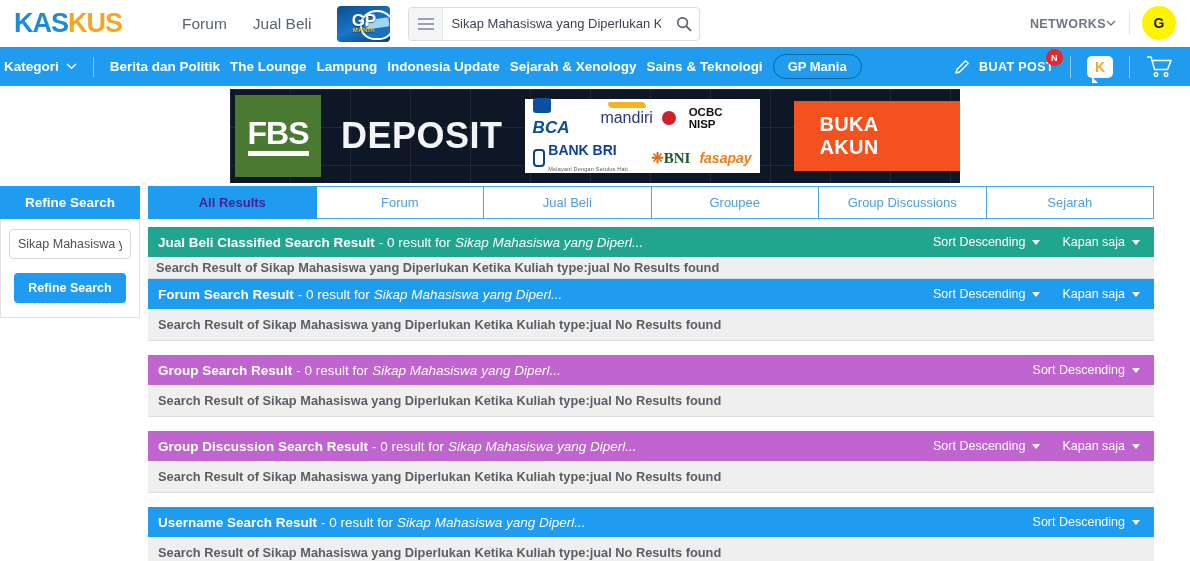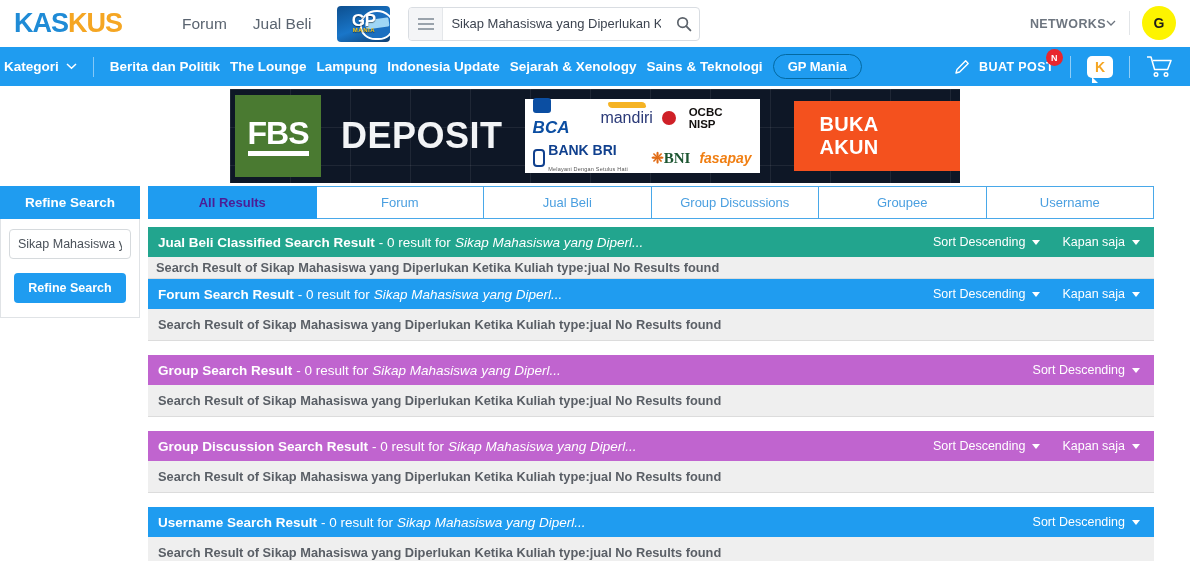--- a/index.html
+++ b/index.html
@@ -334,23 +334,23 @@
       <input type="text" value="Sikap Mahasiswa y" placeholder="Keyword" style="">
       <button class="refine-btn">Refine Search</button>
     </div>
   </div>
 
   <div class="main">
     <div class="tabs">
       <div class="tab active">All Results</div>
       <div class="tab">Forum</div>
       <div class="tab">Jual Beli</div>
+      <div class="tab">Groupee</div>
       <div class="tab">Group Discussions</div>
-      <div class="tab">Groupee</div>
-      <div class="tab">Username</div>
+      <div class="tab">Sejarah</div>
     </div>
 
     <div class="rblock first">
       <div class="rhead teal">
         <span class="title">Jual Beli Classified Search Result</span>
         <span class="meta">- 0 result for</span>
         <span class="q meta">Sikap Mahasiswa yang Diperl...</span>
         <span class="spacer"></span>
         <span class="ctl">
           <span>Sort Descending</span>

